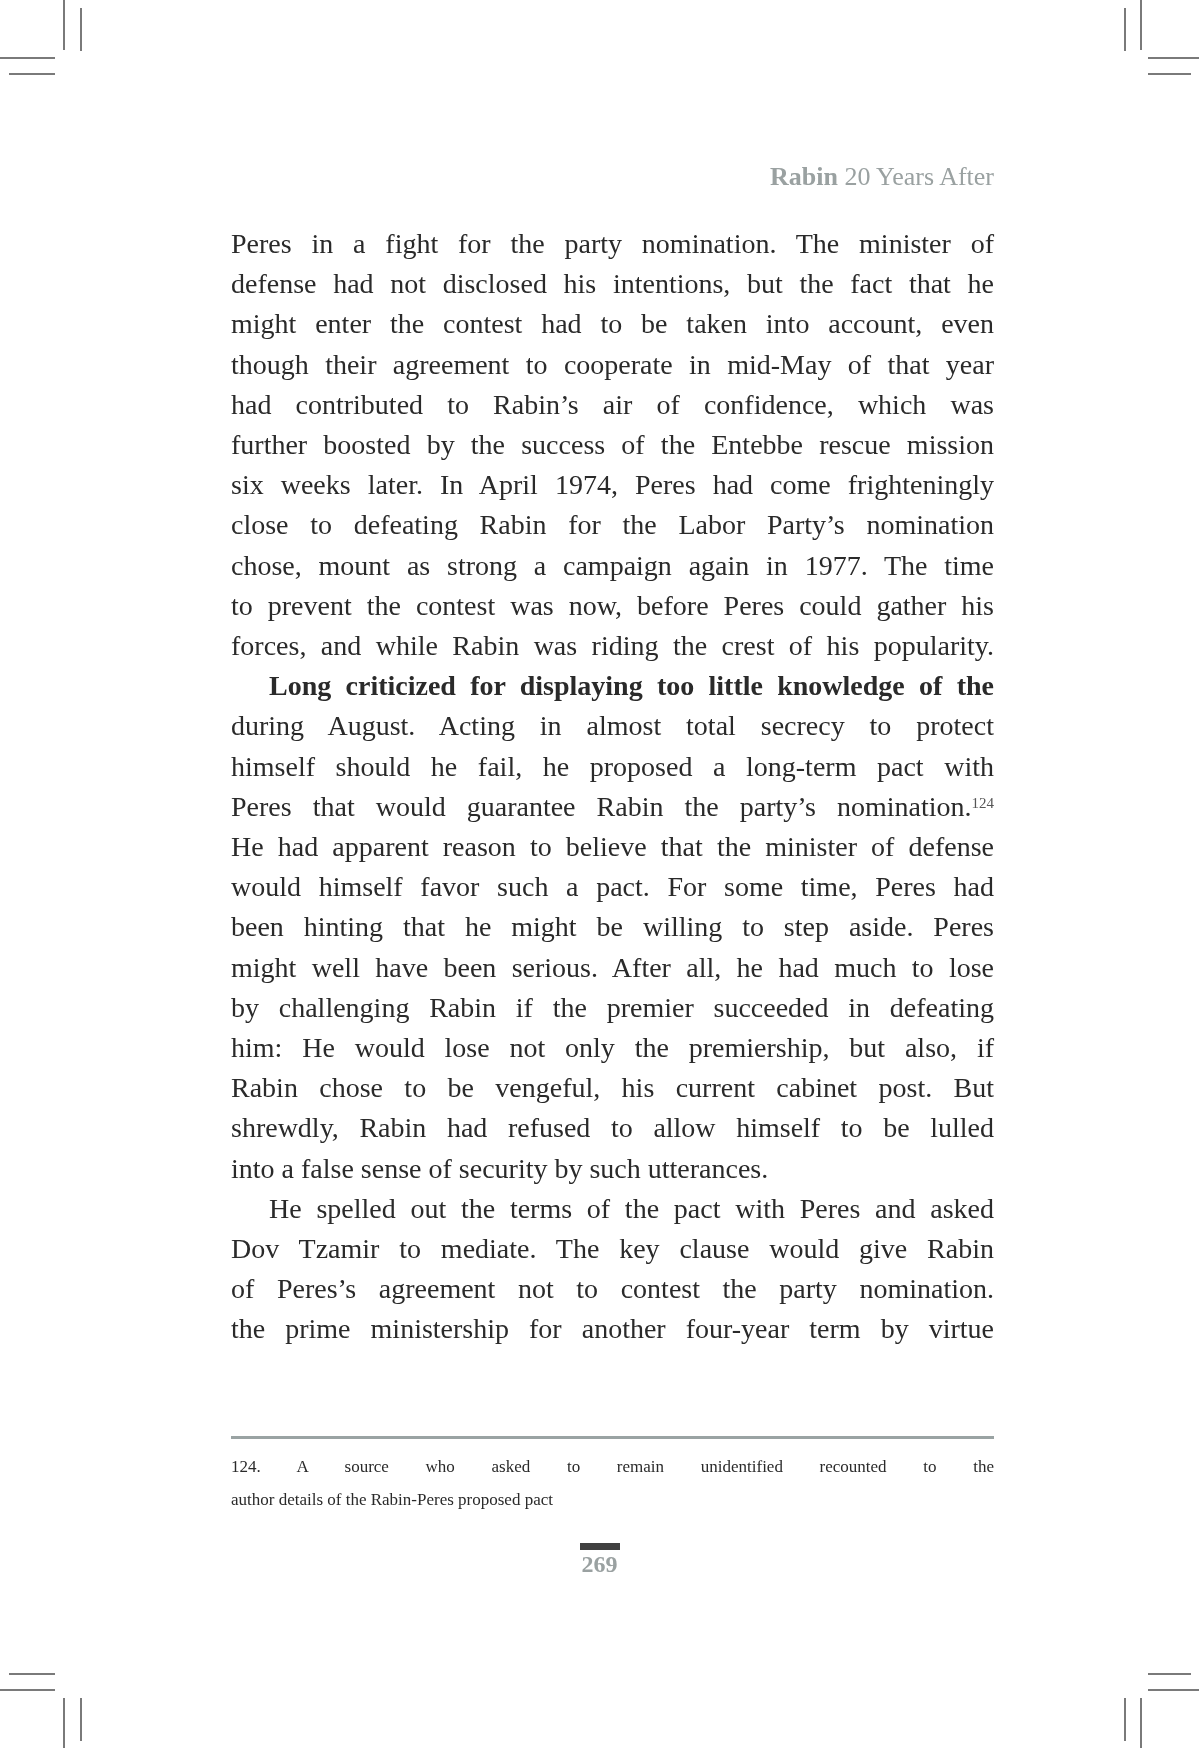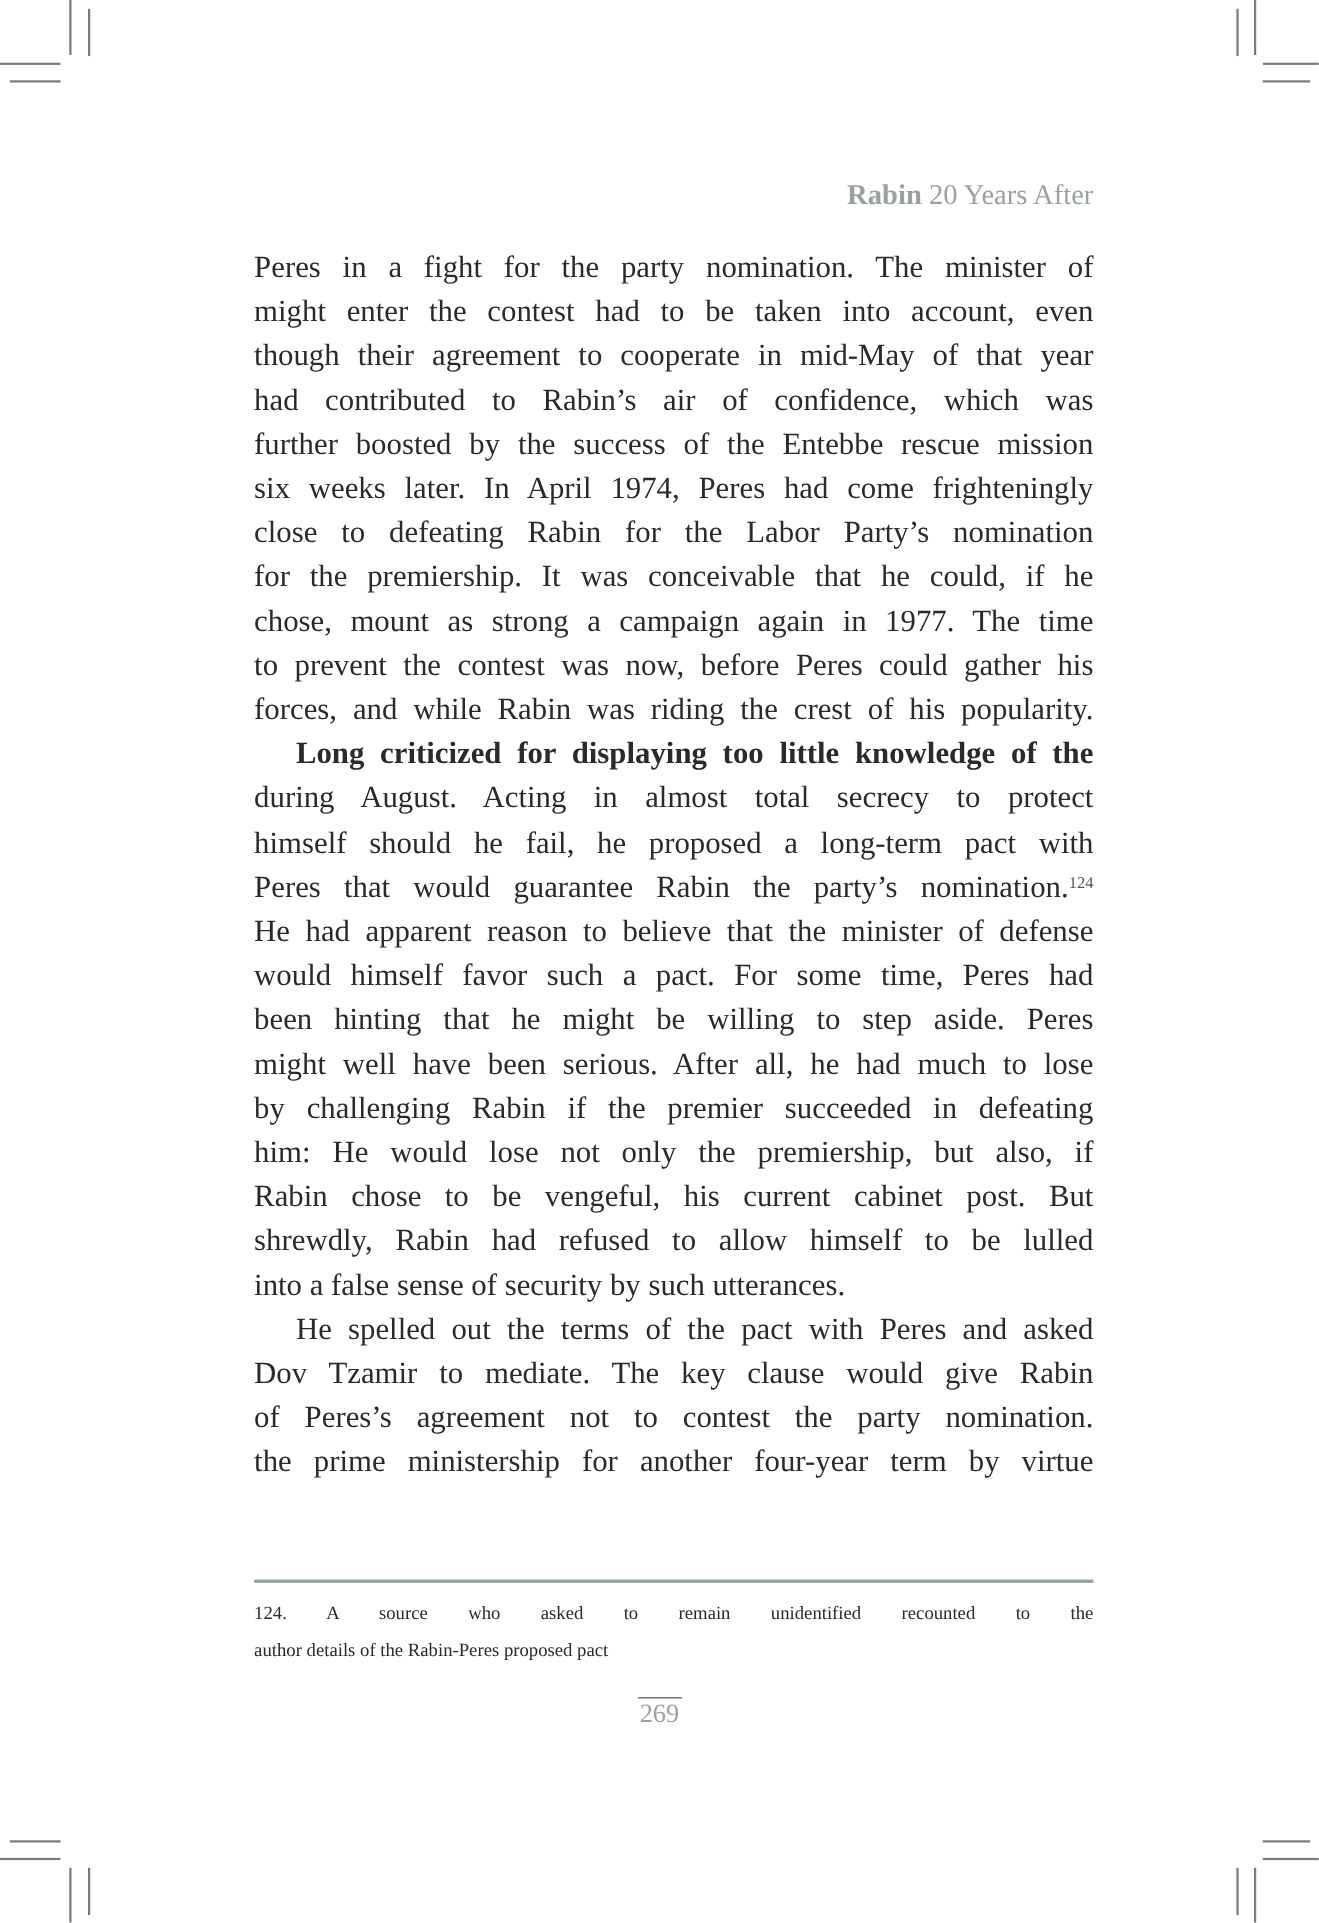--- a/index.html
+++ b/index.html
@@ -8,21 +8,21 @@
   .header { position:absolute; right:205px; top:162px; font-family:"Liberation Serif", serif; font-size:26px; color:#9aa1a1; }
   .header b { font-weight:bold; }
   .body-text { position:absolute; left:231px; top:224px; width:763px; font-family:"Liberation Serif", serif; font-size:28px; line-height:40.2px; color:#2a2a2a; }
   .body-text p { margin:0; text-align:justify; }
   .line { display:block; text-align:justify; text-align-last:justify; white-space:nowrap; overflow:visible; }
   .line.last { text-align-last:left; }
   sup { font-size:15px; vertical-align:top; position:relative; top:-4px; color:#555; }
   .rule { position:absolute; left:231px; top:1436px; width:763px; height:3px; background:#9aa3a3; }
   .footnote { position:absolute; left:231px; top:1450px; width:763px; font-family:"Liberation Serif", serif; font-size:17px; line-height:33px; color:#2a2a2a; }
   .pageno { position:absolute; left:0; width:1199px; top:1543px; text-align:center; font-family:"Liberation Serif", serif; font-size:24px; color:#9aa1a1; }
-  .pageno span { display:inline-block; border-top:1px solid #404040; padding:0 2px; line-height:28px; }
+  .pageno span { display:inline-block; border-top:7px solid #404040; padding:0 2px; line-height:28px;font-weight:bold; }
 </style>
 </head>
 <body>
 
 <div class="mark" style="left:63px;top:0;width:2px;height:50px;"></div>
 <div class="mark" style="left:80px;top:8px;width:2px;height:43px;"></div>
 <div class="mark" style="left:0;top:57px;width:55px;height:2px;"></div>
 <div class="mark" style="left:9px;top:73px;width:46px;height:2px;"></div>
 
 <div class="mark" style="left:1124px;top:8px;width:2px;height:43px;"></div>
@@ -38,27 +38,27 @@
 <div class="mark" style="left:1148px;top:1673px;width:43px;height:2px;"></div>
 <div class="mark" style="left:1148px;top:1689px;width:51px;height:2px;"></div>
 <div class="mark" style="left:1124px;top:1698px;width:2px;height:43px;"></div>
 <div class="mark" style="left:1140px;top:1698px;width:2px;height:50px;"></div>
 
 <div class="header"><b>Rabin</b><span> 20 Years After</span></div>
 
 <div class="body-text">
   <p>
     <span class="line">Peres in a fight for the party nomination. The minister of</span>
+    <span class="line">defense had not disclosed his intentions, but the fact that he</span>
     <span class="line">might enter the contest had to be taken into account, even</span>
     <span class="line">though their agreement to cooperate in mid-May of that year</span>
     <span class="line">had contributed to Rabin’s air of confidence, which was</span>
     <span class="line">further boosted by the success of the Entebbe rescue mission</span>
     <span class="line">six weeks later. In April 1974, Peres had come frighteningly</span>
     <span class="line">close to defeating Rabin for the Labor Party’s nomination</span>
-    <span class="line">for the premiership. It was conceivable that he could, if he</span>
     <span class="line">chose, mount as strong a campaign again in 1977. The time</span>
     <span class="line">to prevent the contest was now, before Peres could gather his</span>
     <span class="line">forces, and while Rabin was riding the crest of his popularity.</span>
   </p>
   <p>
     <span class="line" style="padding-left:38px;font-weight:bold;">Long criticized for displaying too little knowledge of the</span>
     <span class="line">during August. Acting in almost total secrecy to protect</span>
     <span class="line">himself should he fail, he proposed a long-term pact with</span>
     <span class="line"><span>Peres that would guarantee Rabin the party’s nomination.</span><sup>124</sup></span>
     <span class="line">He had apparent reason to believe that the minister of defense</span>

